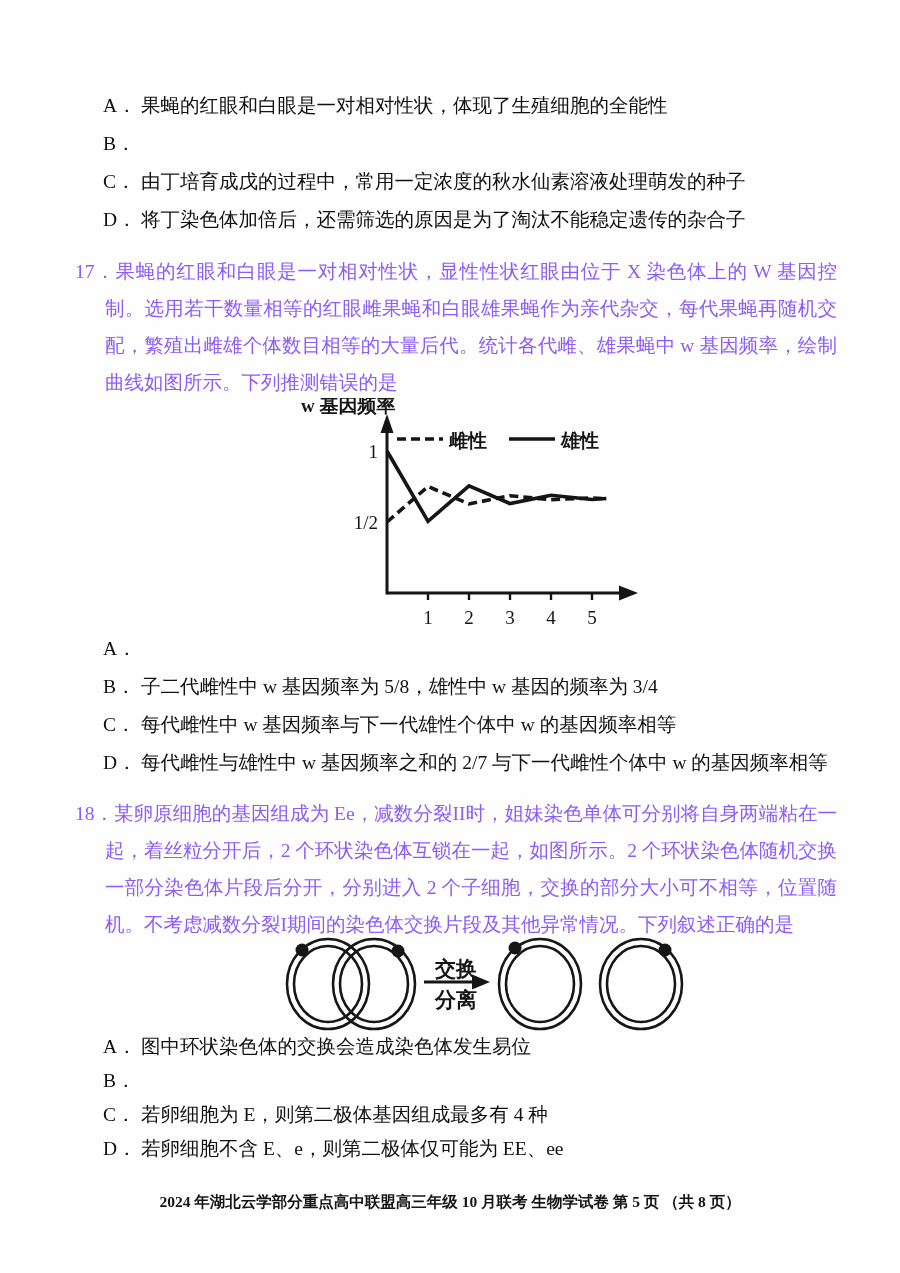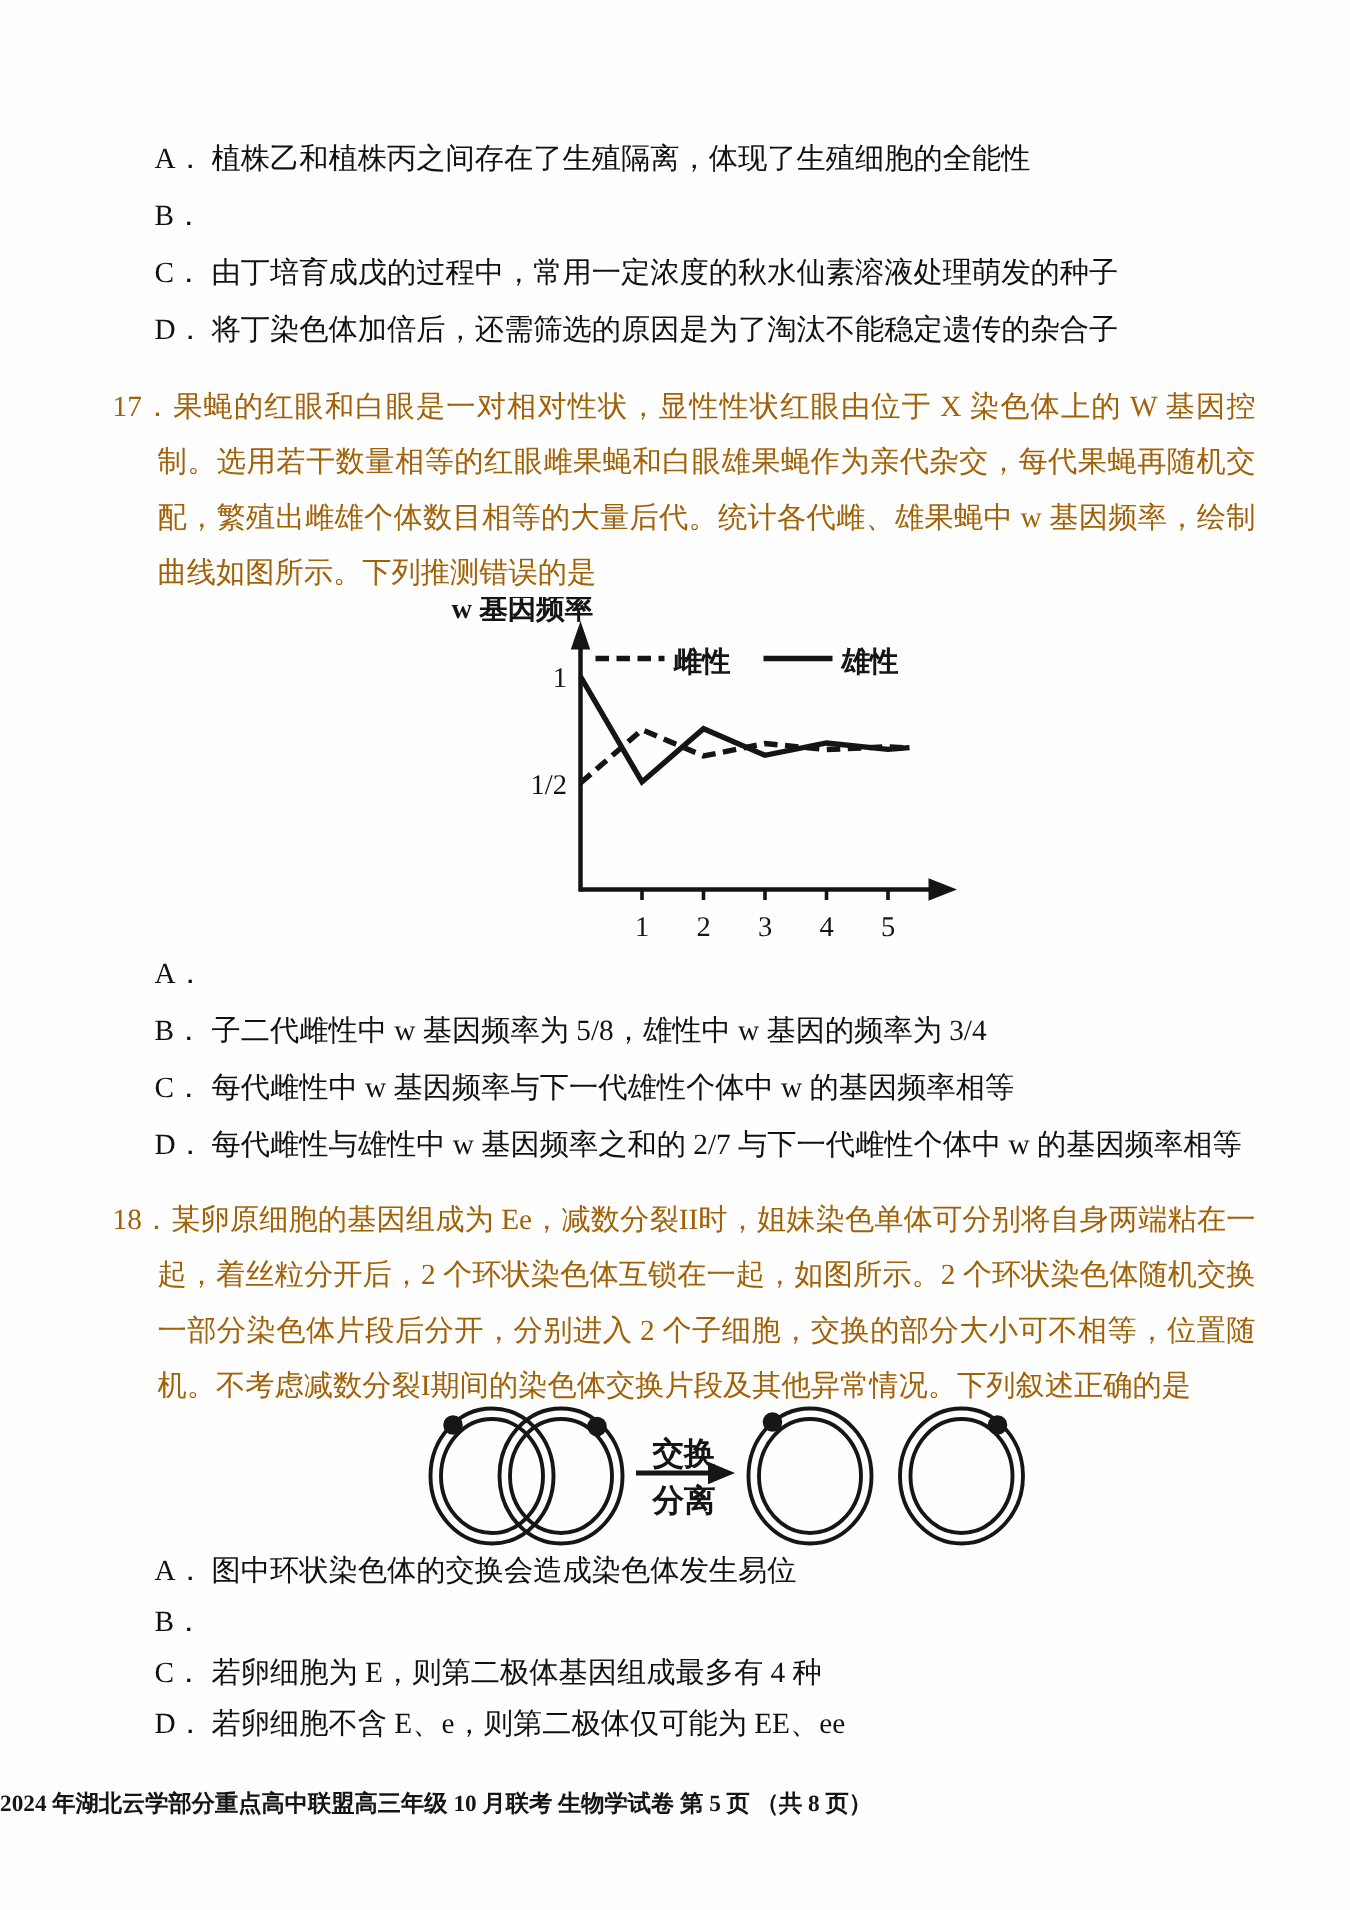--- a/index.html
+++ b/index.html
@@ -10,46 +10,46 @@
   }
   .optblock { position:absolute; left:103px; width:755px; }
   #q16-options { top:86px; }
   #q17-options { top:629px; }
   #q18-options { top:1029px; }
   .optrow { display:flex; align-items:center; height:38px; font-size:19.5px; white-space:nowrap; }
   #q18-options .optrow { height:34px; }
   .opt-label { flex:0 0 38px; }
   .stem {
     position:absolute; left:105px; width:732px; font-size:19.5px;
-    line-height:37px; text-align:justify; text-indent:-30px; color:#a16207;
+    line-height:37px; text-align:justify; text-indent:-30px; color:#8b5cf6;
   }
   #q17-stem { top:233px; }
   #q18-stem { top:775px; }
   .gsup { font-size:12px; vertical-align:super; line-height:0; }
   figure { margin:16px; }
   #chart-fig { position:absolute; left:283px; top:382px; }
   #rings-fig { position:absolute; left:252px; top:914px;text-align:center; }
   .clabel { font-family:"Liberation Serif","DejaVu Serif",serif; font-size:19px; font-weight:bold; fill:#151515; }
   .ctick  { font-family:"Liberation Serif","DejaVu Serif",serif; font-size:19px; fill:#151515; }
   .ring { fill:none; stroke:#161616; stroke-width:2.6; }
   .ringtext { font-family:"Liberation Serif","DejaVu Serif",serif; font-size:21px; font-weight:bold; fill:#151515; text-anchor:middle; }
   .footer {
-    position:absolute; top:1192px; left:0; width:900px; 
+    position:absolute; top:1192px; left:0; width:900px; text-align:center;
     font-size:15.5px; font-weight:bold; color:#151515;
   }
 </style>
 </head>
 <body>
 
 <div class="page">
 
   <section class="optblock" id="q16-options">
     <div class="optrow">
       <span class="opt-label">A．</span>
-      <span>植株乙和植株丙之间存在了生殖隔离，体现了生殖细胞的全能性</span>
+      <span>果蝇的红眼和白眼是一对相对性状，体现了生殖细胞的全能性</span>
     </div>
     <div class="optrow">
       <span class="opt-label">B．</span>
     </div>
     <div class="optrow">
       <span class="opt-label">C．</span>
       <span>由丁培育成戊的过程中，常用一定浓度的秋水仙素溶液处理萌发的种子</span>
     </div>
     <div class="optrow">
       <span class="opt-label">D．</span>

